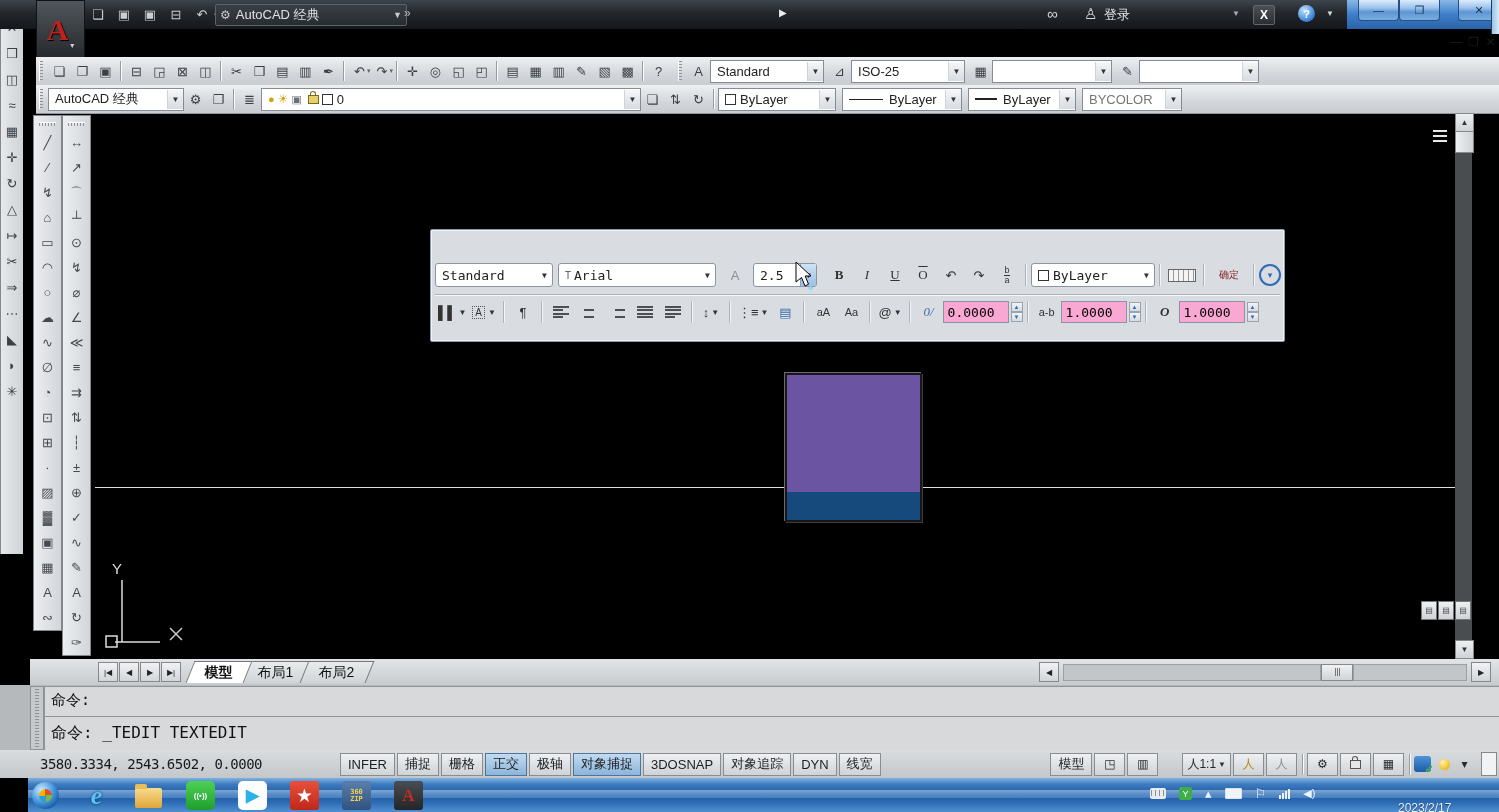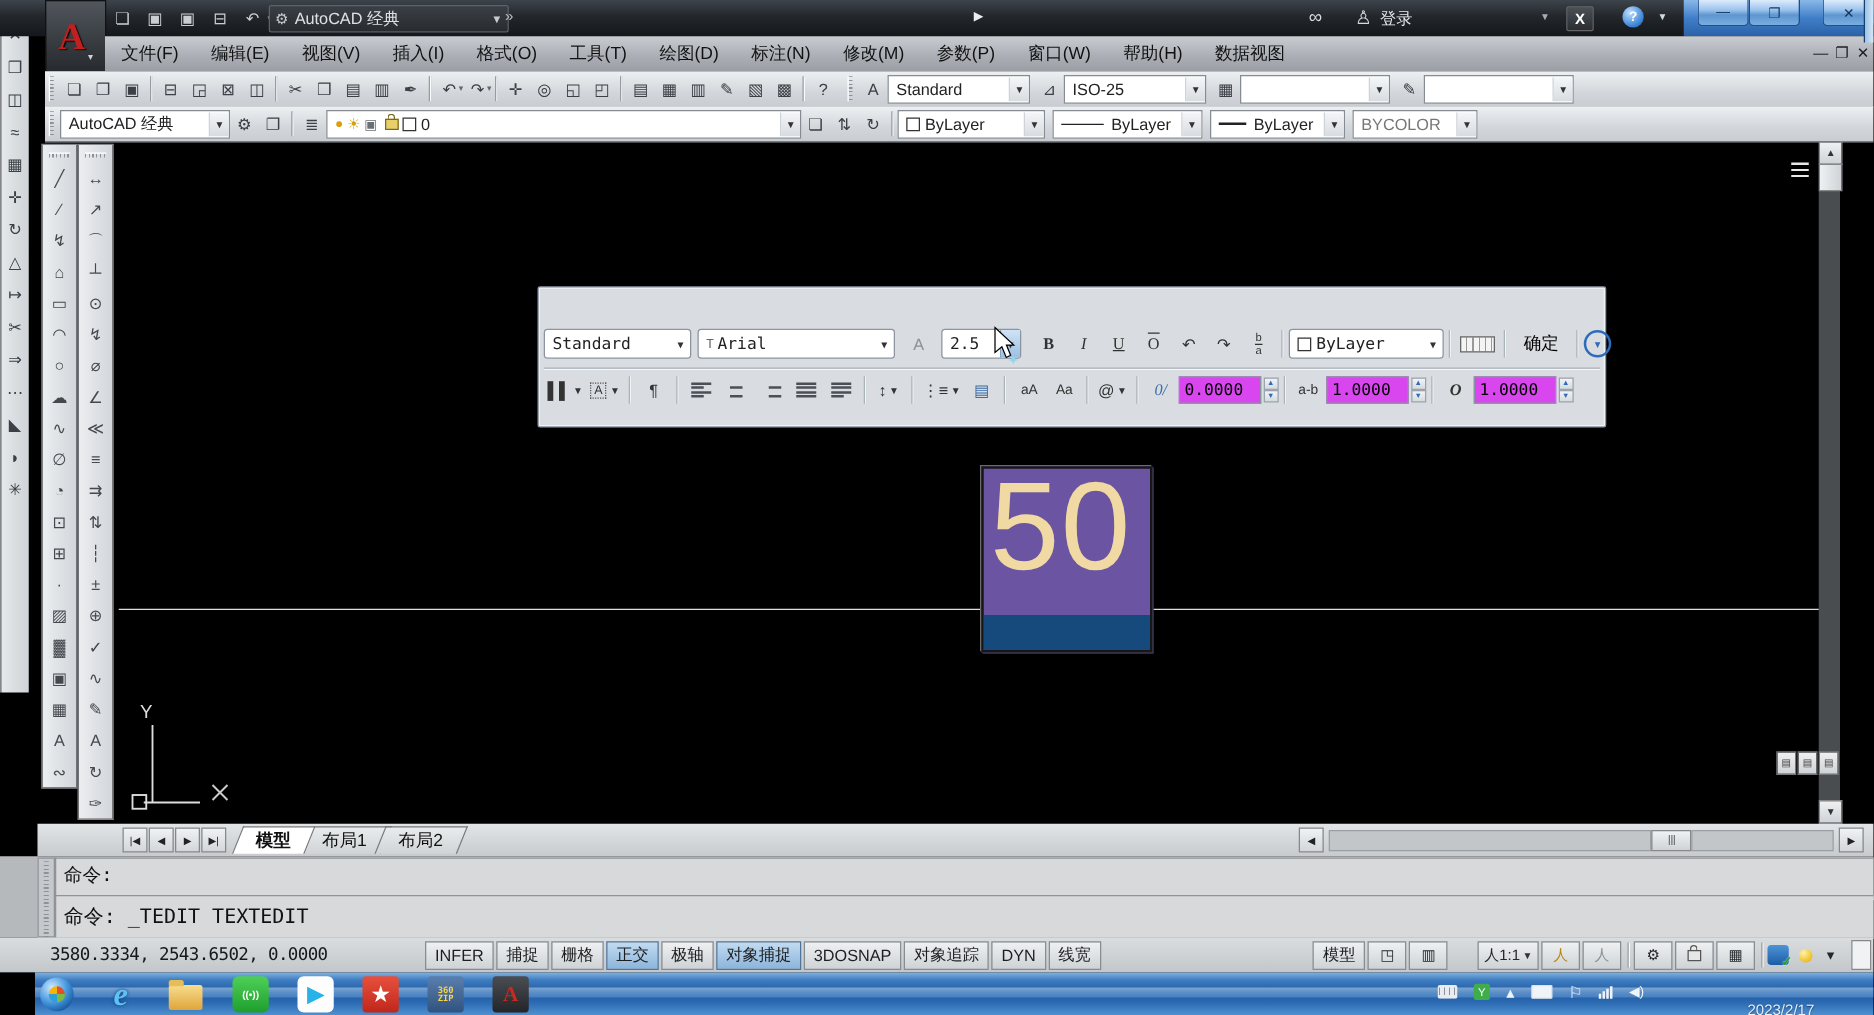--- a/index.html
+++ b/index.html
@@ -73,23 +73,23 @@
   .dbtn{height:23px;min-width:22px;display:flex;align-items:center;justify-content:center;font-size:13px;color:#333;flex:0 0 auto;border:1px solid transparent;border-radius:2px;padding:0 2px}
   .dcombo{height:22px;background:#fff;border:1px solid #8a95a0;border-radius:3px;display:flex;align-items:center;font-size:13px;font-family:"DejaVu Sans Mono",monospace;color:#222;padding-left:6px;flex:0 0 auto}
   .dcombo .caret{margin-left:auto;width:15px;font-size:8px;display:flex;align-items:center;justify-content:center;color:#333;height:100%}
   .dcombo .caret.hot{background:linear-gradient(#cfe3f6,#9cc0e2);border-left:1px solid #7fa4c6}
   .bold{font-weight:bold}.ital{font-style:italic;font-family:"Liberation Serif",serif}
   .uline{text-decoration:underline}.oline{text-decoration:overline}
   .stack{font-size:9px;line-height:9px;display:flex;flex-direction:column;align-items:center;color:#333}
   .stack .b2{border-top:1px solid #333}
   .spin{width:12px;height:20px;display:flex;flex-direction:column;margin-left:2px;flex:0 0 auto}
   .spin span{flex:1;font-size:6px;color:#2e6bb8;background:linear-gradient(#f2f4f6,#d6dade);border:1px solid #9aa4ae;display:flex;align-items:center;justify-content:center}
-  .dinput{width:60px;height:20px;background:#d946ef;border:1px solid #8a95a0;font-size:13px;font-family:"DejaVu Sans Mono",monospace;display:flex;align-items:center;padding-left:4px;flex:0 0 auto}
+  .dinput{width:60px;height:20px;background:#f9a8d4;border:1px solid #8a95a0;font-size:13px;font-family:"DejaVu Sans Mono",monospace;display:flex;align-items:center;padding-left:4px;flex:0 0 auto}
   .ruler{width:26px;height:11px;border:1px solid #666;background:repeating-linear-gradient(90deg,#f4f4f4 0 4px,#999 4px 5px);flex:0 0 auto}
-  .okbtn{font-size:14px;color:#000000;padding:2px 10px;flex:0 0 auto}
+  .okbtn{font-size:10px;color:#7f1d1d;padding:2px 10px;flex:0 0 auto}
   .morebtn{width:18px;height:18px;border-radius:50%;border:2px solid #2e6bb8;color:#2e6bb8;font-size:9px;display:flex;align-items:center;justify-content:center;flex:0 0 auto}
   .albars{width:16px;height:12px;display:flex;flex-direction:column;justify-content:space-between;flex:0 0 auto}
   .albars i{height:2px;background:#4a5056;display:block}
   .albars.c i{align-self:center}.albars.r i{align-self:flex-end}
   .albars .sh{width:10px}
   .dsep{width:1px;height:22px;background:#aab2ba;border-right:1px solid #f2f4f6;margin:0 4px;flex:0 0 auto}
   .boxedA{border:1px dotted #555;font-size:10px;padding:0 2px;margin-right:1px}
   .scar{font-size:8px;color:#333;margin-left:2px}
 
   
@@ -198,35 +198,20 @@
   <div class="abs wbtn" style="left:1358px;width:39px">
       <span>—</span>
     </div>
   <div class="abs wbtn" style="left:1399px;width:39px">
       <span>❐</span>
     </div>
   <div class="abs wbtn" style="left:1458px;width:40px">
       <span>✕</span>
     </div>
 
-  <div class="abs menubar">
-    <span class="menu-item">文件(F)</span>
-    <span class="menu-item">编辑(E)</span>
-    <span class="menu-item">视图(V)</span>
-    <span class="menu-item">插入(I)</span>
-    <span class="menu-item">格式(O)</span>
-    <span class="menu-item">工具(T)</span>
-    <span class="menu-item">绘图(D)</span>
-    <span class="menu-item">标注(N)</span>
-    <span class="menu-item">修改(M)</span>
-    <span class="menu-item">参数(P)</span>
-    <span class="menu-item">窗口(W)</span>
-    <span class="menu-item">帮助(H)</span>
-    <span class="menu-item">数据视图</span>
-  </div>
   <span class="abs mdi-ctl" style="left:1449px">—</span>
   <span class="abs mdi-ctl" style="left:1466px">❐</span>
   <span class="abs mdi-ctl" style="left:1483px">✕</span>
 
   <div class="abs trow" style="top:57px">
     <span class="vgrip"></span>
     <span class="tbtn">❏</span>
     <span class="tbtn">❐</span>
     <span class="tbtn">▣</span>
     <span class="sep"></span>
@@ -390,21 +375,20 @@
     <span class="tbtn">⇒</span>
     <span class="tbtn">⋯</span>
     <span class="tbtn">◣</span>
     <span class="tbtn">◗</span>
     <span class="tbtn">✳</span>
   </div>
 
   <div class="abs hline"></div>
 
   <div class="abs numbox">
-    <span class="val">50</span>
     <span class="bar"></span>
   </div>
 
   <svg class="abs" style="left:98px;top:556px;z-index:1" width="100" height="100">
     <text x="14" y="18" fill="#ddd" font-size="15" font-family="Liberation Sans, sans-serif">Y</text>
     <line x1="24" y1="24" x2="24" y2="86" stroke="#ddd" stroke-width="1.5"></line>
     <line x1="17" y1="86" x2="62" y2="86" stroke="#ddd" stroke-width="1.5"></line>
     <rect x="8" y="80" width="11" height="11" fill="none" stroke="#ddd" stroke-width="1.5"></rect>
     <line x1="72" y1="72" x2="84" y2="84" stroke="#ccc" stroke-width="1.5"></line>
     <line x1="84" y1="72" x2="72" y2="84" stroke="#ccc" stroke-width="1.5"></line>

